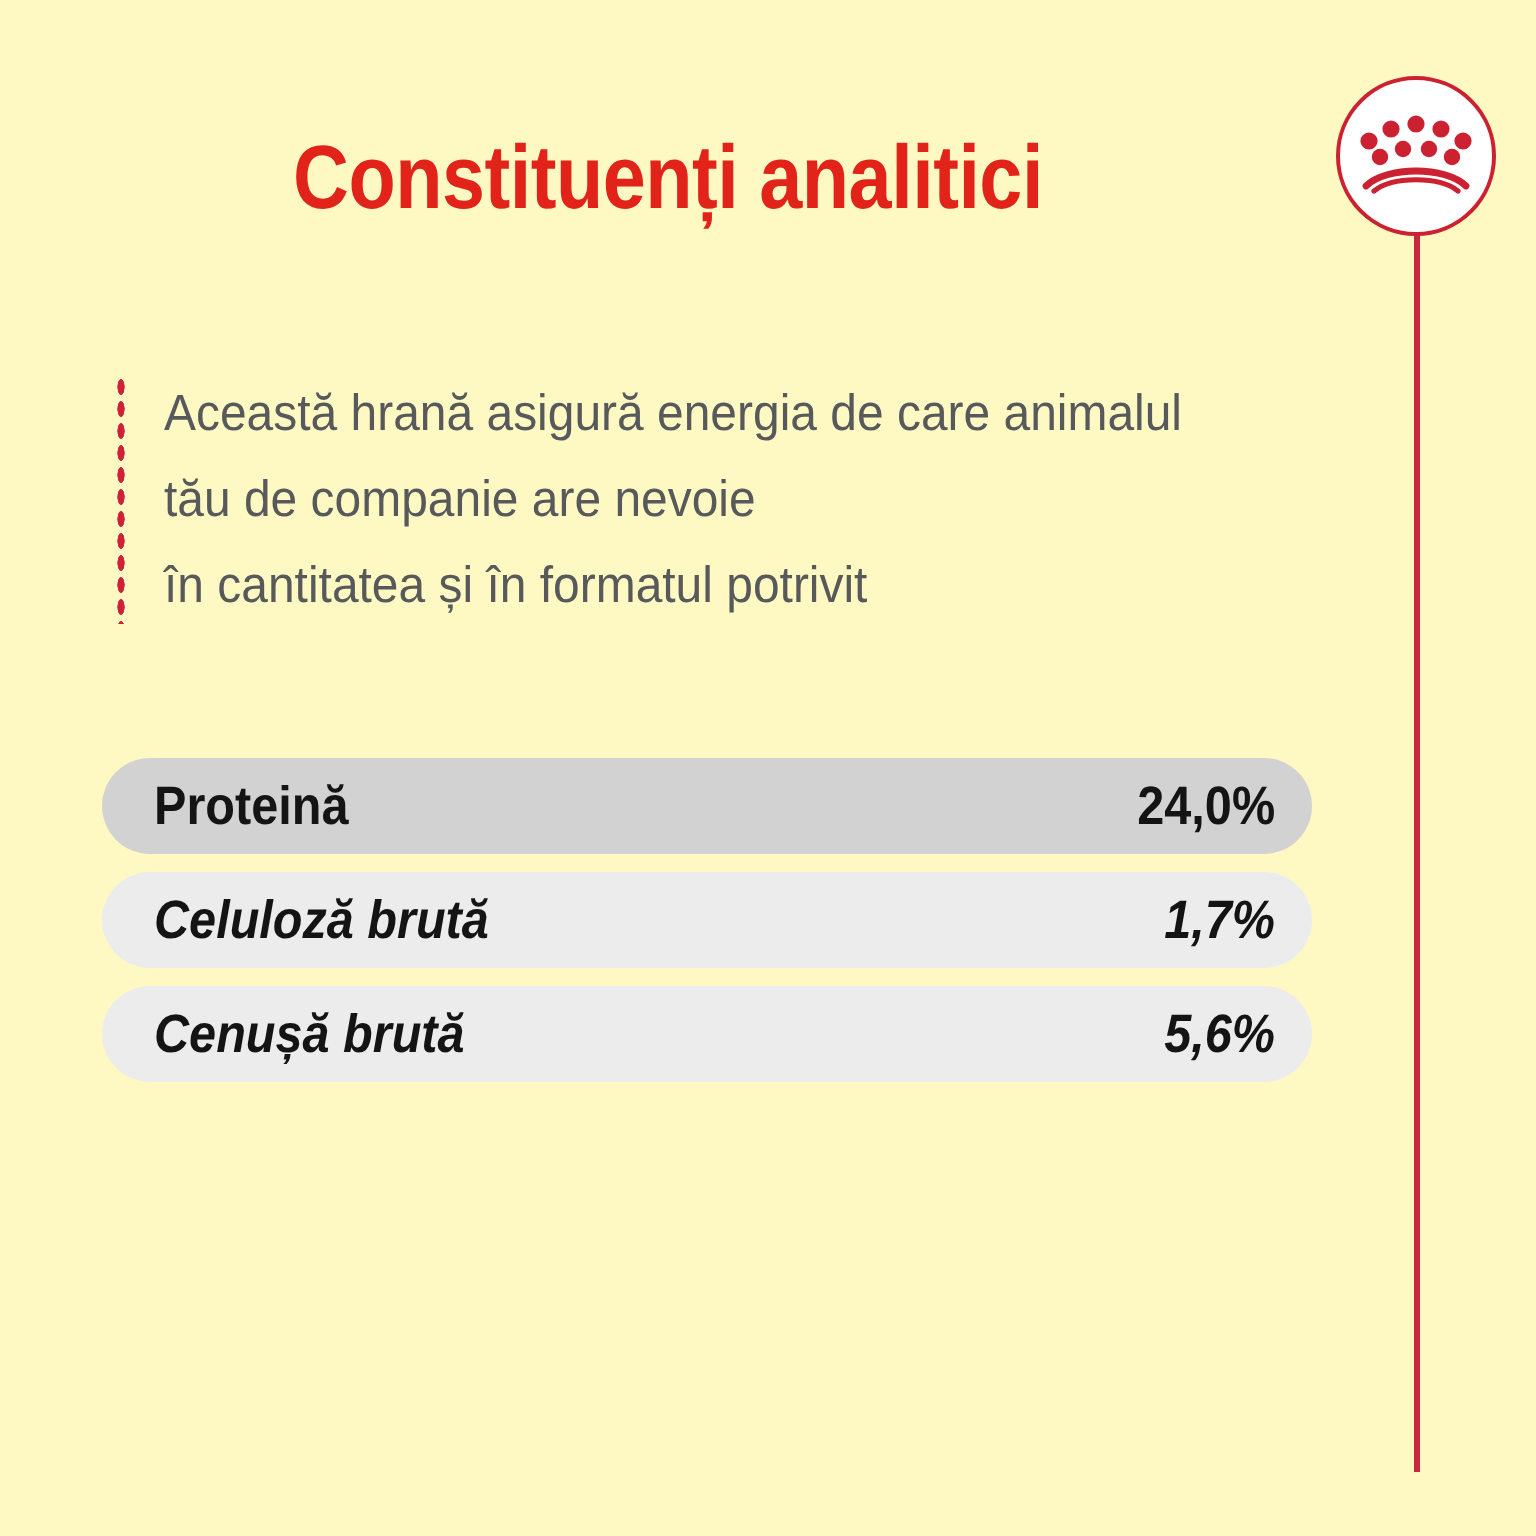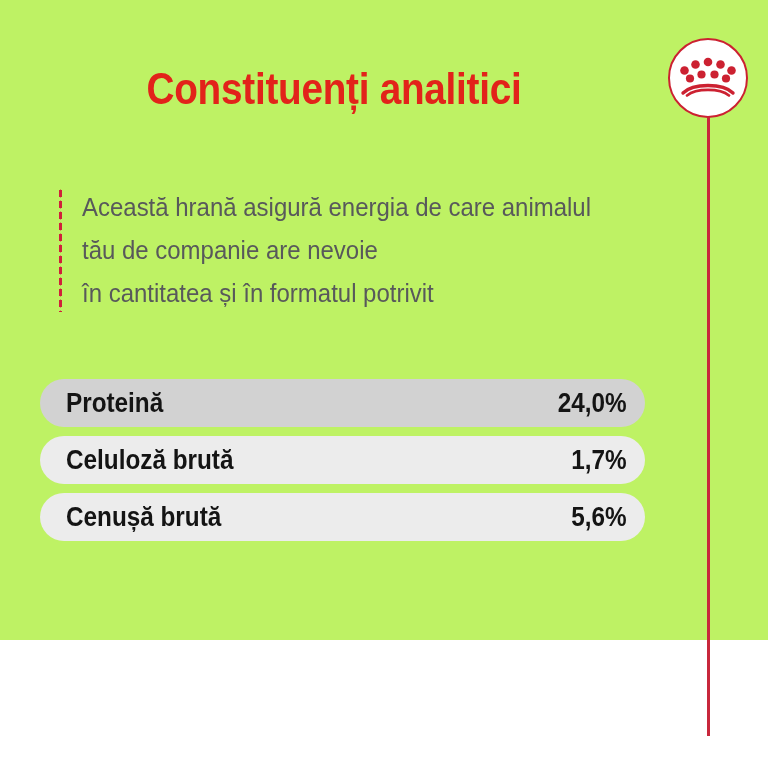--- a/index.html
+++ b/index.html
@@ -11,22 +11,22 @@
     height: 768px;
     background: #ffffff;
     font-family: "Liberation Sans", sans-serif;
     overflow: hidden;
     position: relative;
   }
 
   .page {
     position: relative;
     width: 768px;
-    height: 640px;
-    background: #bef264;
+    height: 768px;
+    background: #fef9c3;
   }
 
   
   .logo-stem {
     position: absolute;
     left: 707px;
     top: 110px;
     width: 3px;
     height: 626px;
     background: #c8283c;
@@ -99,37 +99,37 @@
     transform-origin: left top;
   }
   .intro-text .ln {
     display: block;
     white-space: nowrap;
   }
 
   
   .table {
     position: absolute;
-    left: 40px;
+    left: 51px;
     top: 379px;
     width: 605px;
   }
   .row {
     position: relative;
     height: 48px;
     border-radius: 24px;
     margin-bottom: 9px;
     display: flex;
     align-items: center;
     justify-content: space-between;
     padding: 0 18px 0 26px;
     box-sizing: border-box;
   }
   .row.shade-dark  { background: #d2d2d2; }
-  .row.shade-light { background: #ececec; }
+  .row.shade-light { background: #ececec; font-style: italic; }
 
   .row .label,
   .row .value {
     color: #141414;
     font-family: "Liberation Sans Narrow", "Liberation Sans", sans-serif;
     font-size: 27px;
     font-weight: bold;
     line-height: 1;
     white-space: nowrap;
     transform: scaleX(0.9);

